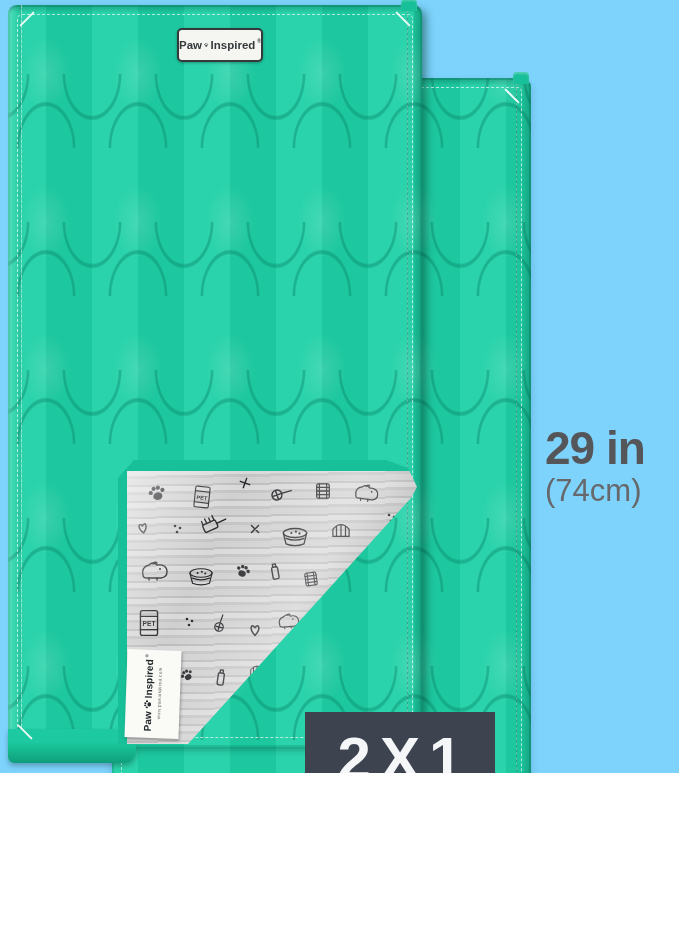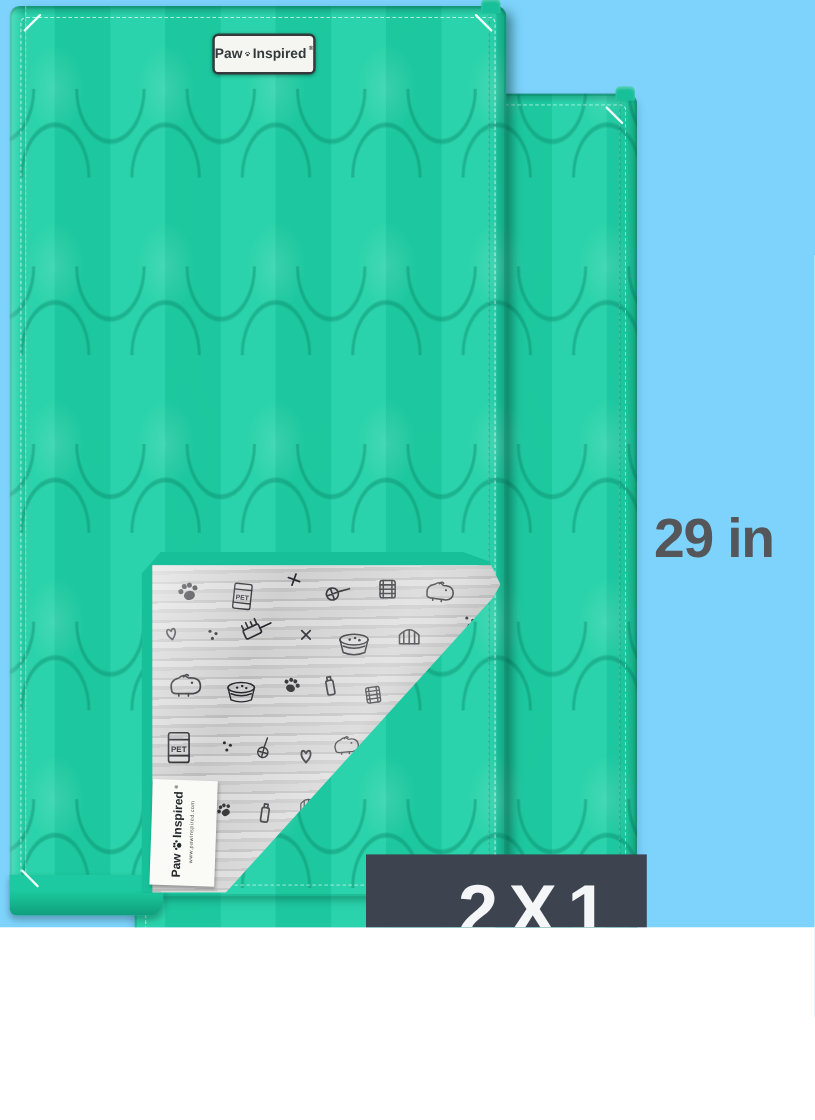--- a/index.html
+++ b/index.html
@@ -73,21 +73,21 @@
     transform:rotate(2deg);box-shadow:1px 2px 3px rgba(0,0,0,.3);z-index:2;}
   .tag-rot{position:absolute;width:84px;height:50px;left:-16px;top:18px;transform:rotate(-90deg);
     display:flex;flex-direction:column;align-items:center;justify-content:center;gap:3px;}
   .tag-main{font-size:10px;font-weight:bold;color:#23282a;display:flex;align-items:center;gap:2px;white-space:nowrap;}
   .tag-main sup{font-size:4px;margin-top:-6px;}
   .tag-paw{width:9px;height:8px;fill:#23282a;}
   .tag-url{font-size:4.5px;color:#555;letter-spacing:.4px;white-space:nowrap;}
 
   
   #badge{position:absolute;left:305px;top:712px;width:190px;height:93px;background:var(--badge-bg,#3d4450);
-    z-index:5;display:flex;align-items:center;justify-content:center;padding-left:44px;}
+    z-index:5;display:flex;align-items:center;justify-content:center;}
   #badge span{color:var(--badge-text,#f4f6f8);font-weight:bold;font-size:60px;letter-spacing:9px;margin-right:-9px;}
 
   
   .dim{position:absolute;text-align:left;line-height:1.08;}
   .dim-main{font-weight:bold;font-size:46px;letter-spacing:-1px;color:var(--dim-primary,#55565a);}
   .dim-sub{font-size:31px;color:var(--dim-secondary,#66686b);}
   #dim-height{left:545px;top:424px;width:134px;}
   #dim-width{left:222px;top:843px;width:200px;}
 </style>
 </head>
@@ -248,15 +248,16 @@
       </div>
     </div>
   </div>
 
   <div id="badge">
     <span>2X1</span>
   </div>
 
   <div id="dim-height" class="dim">
     <div class="dim-main">29 in</div>
+    <div class="dim-sub">(74cm)</div>
   </div>
 
 </div>
 
 </body></html>

